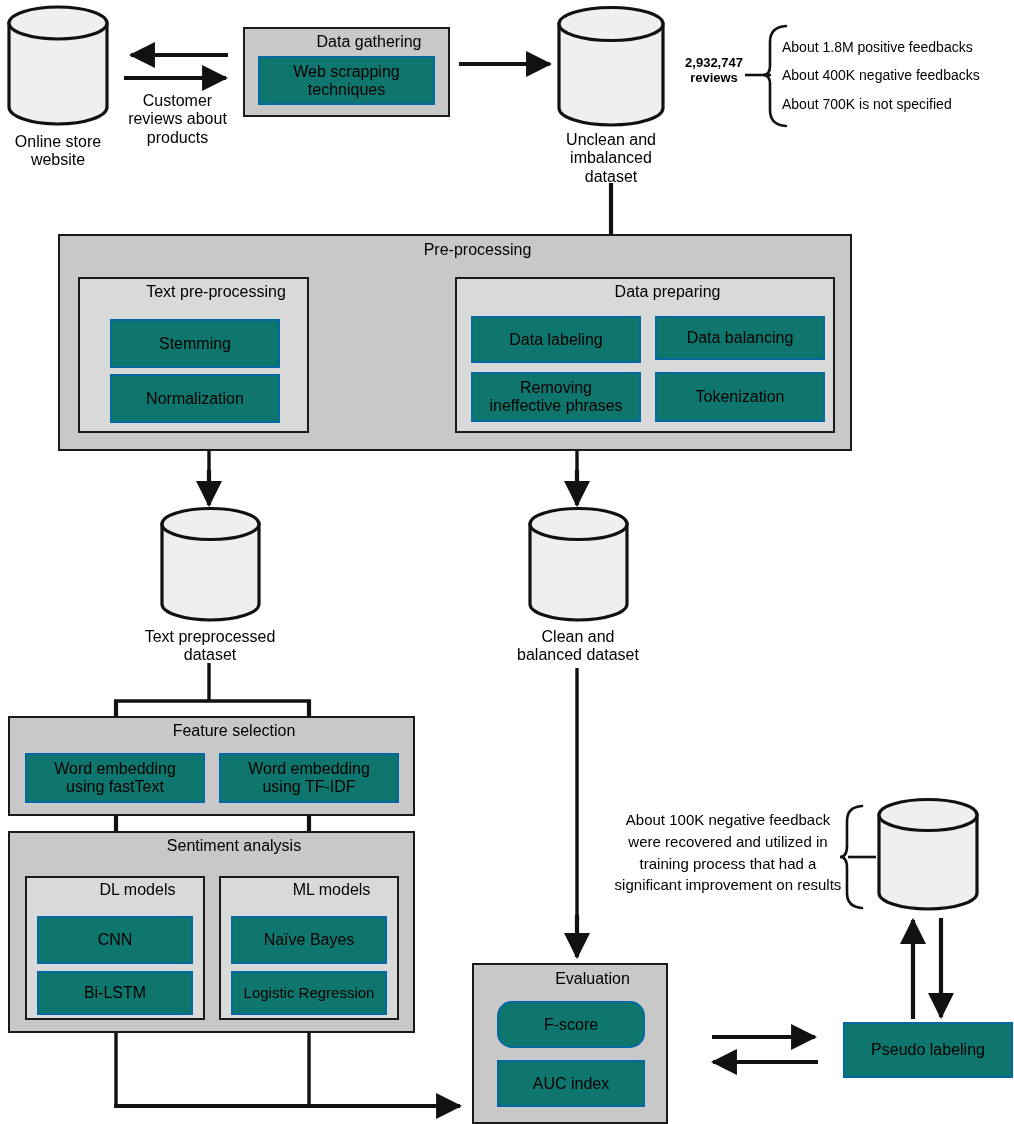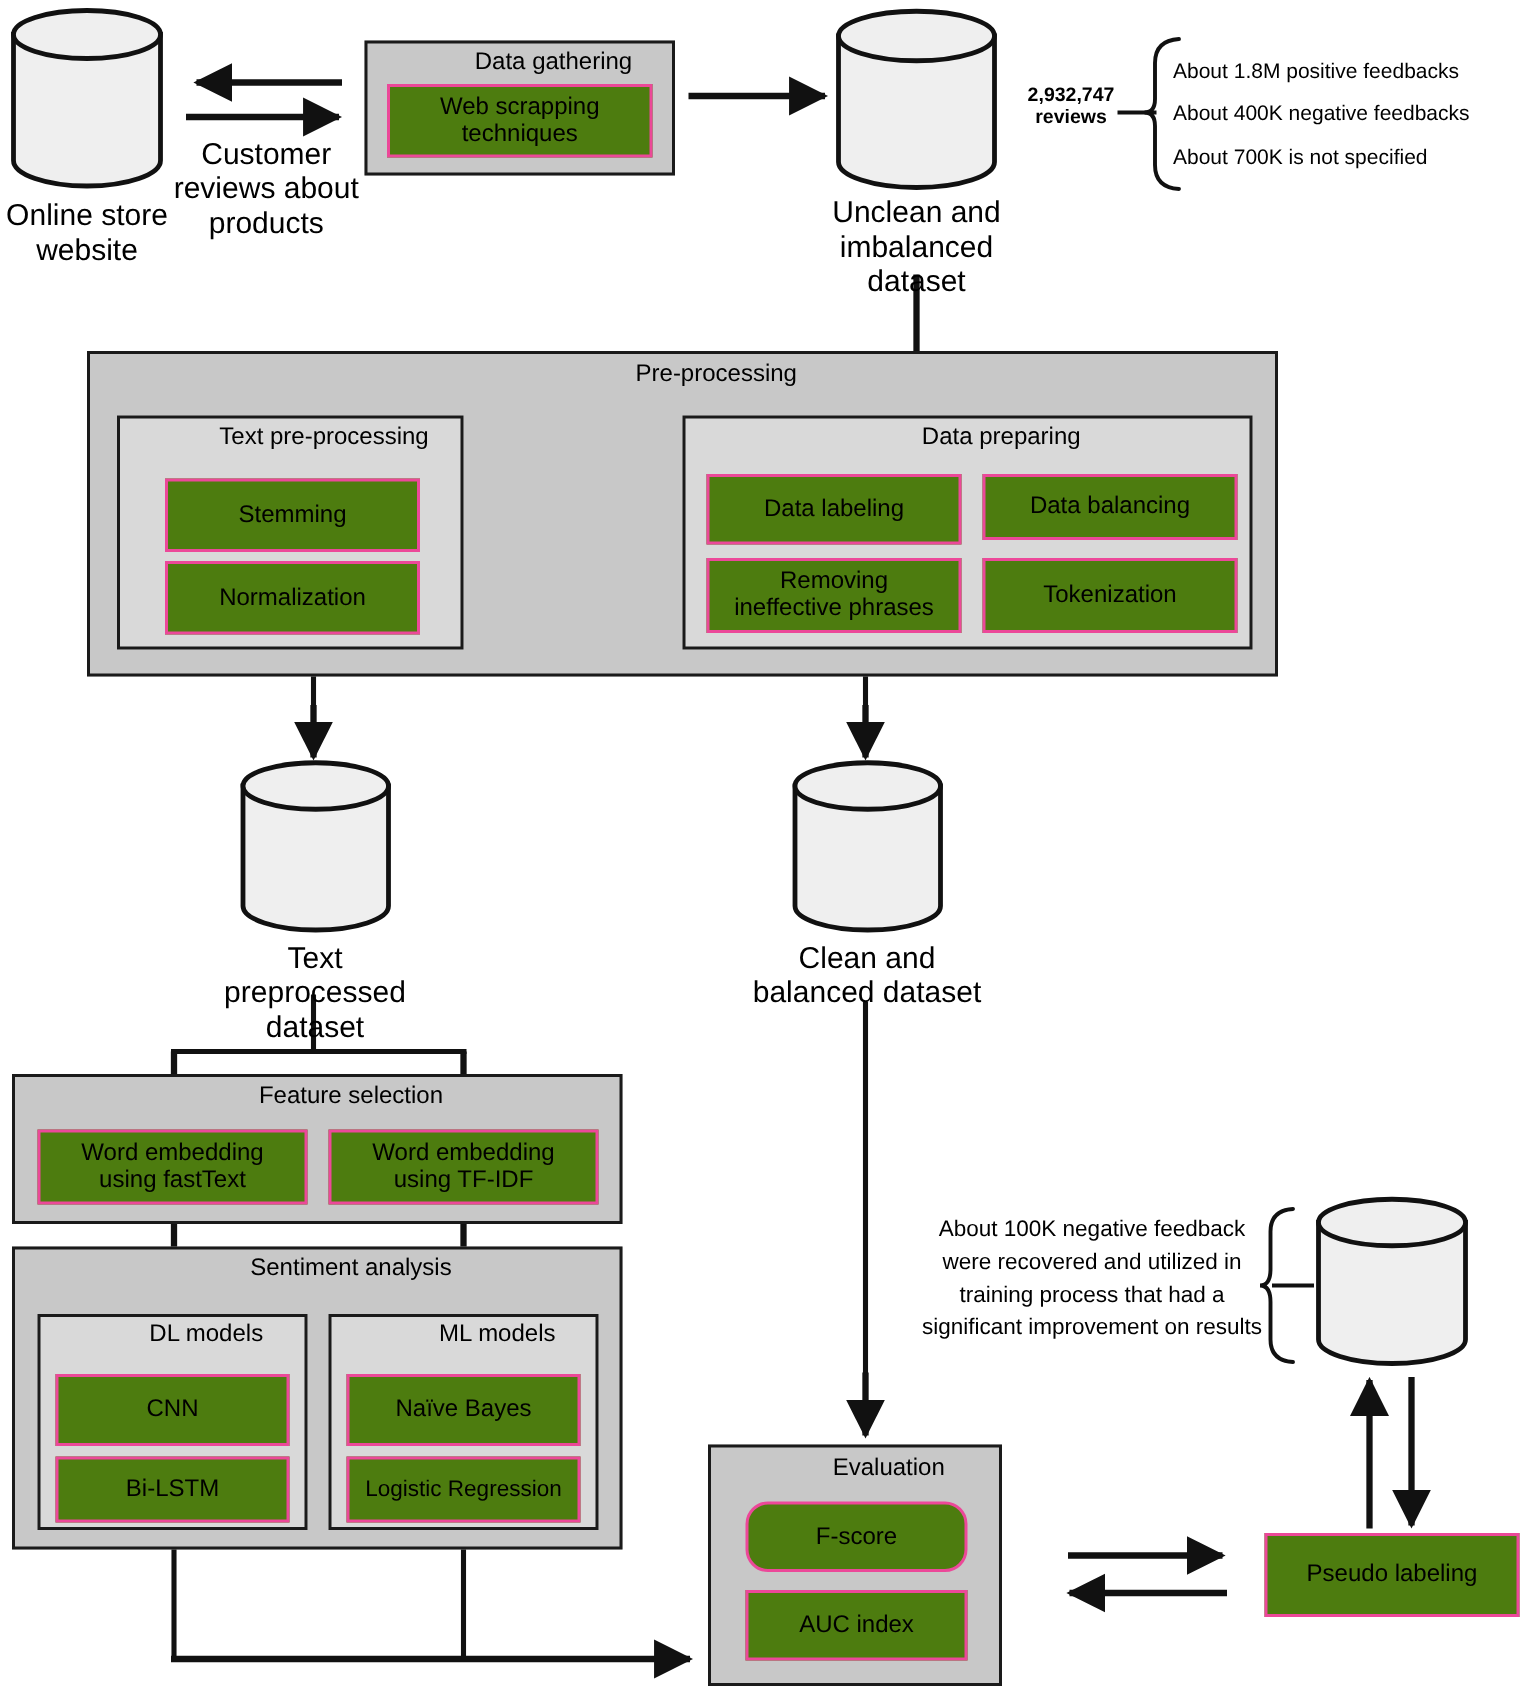--- a/index.html
+++ b/index.html
@@ -23,41 +23,41 @@
     box-sizing:border-box;
   }
   .subbox{
     position:absolute;
     background:#d9d9d9;
     border:2px solid #1a1a1a;
     box-sizing:border-box;
   }
   .leafbox{
     position:absolute;
-    background:#4d7c0f;
-    border:2px solid #ec4899;
+    background:#0f766e;
+    border:2px solid #0369a1;
     box-sizing:border-box;
     display:flex;
     align-items:center;
     justify-content:center;
     text-align:center;
     line-height:1.12;
   }
   .grp-title,.sub-title{
     position:absolute;
     left:0;right:0;
     text-align:center;
     font-size:16px;
     line-height:1.05;
     padding-left:45px;
   }
   .cap{
     position:absolute;
     text-align:center;
-    font-size:20px;
+    font-size:16px;
     line-height:1.15;
   }
   .note{
     position:absolute;
     font-size:14px;
     line-height:1.55;
     white-space:nowrap;
   }
   .note-c{
     position:absolute;

